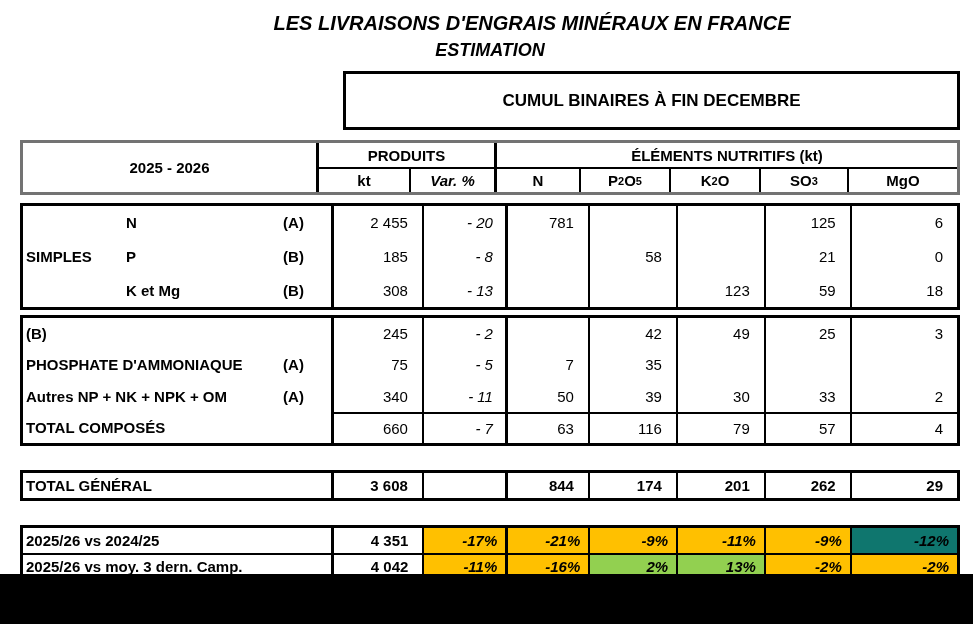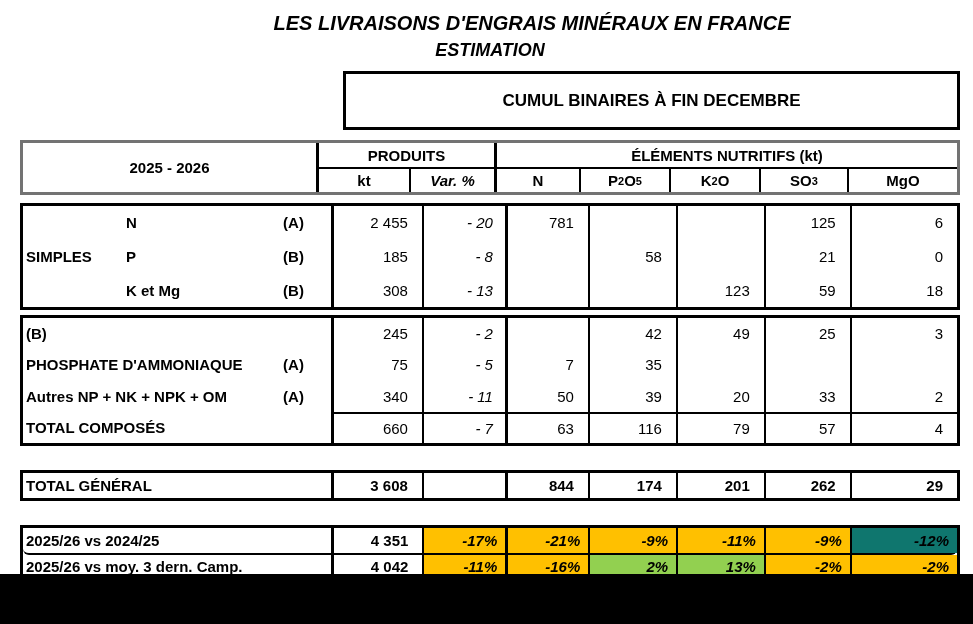--- a/index.html
+++ b/index.html
@@ -51,21 +51,21 @@
   .lab{padding-left:3px;font-weight:bold;font-size:15px;}
   .lab .name{flex:1;white-space:nowrap;}
   .lab .ind{padding-left:100px;}
   .lab .code{width:48px;flex:none;}
   .num{justify-content:flex-end;padding-right:14px;font-size:15px;}
   .vr{font-style:italic;padding-right:12px;}
   .bold{font-weight:bold;}
   .group-label{position:absolute;left:3px;top:0;height:100%;display:flex;align-items:center;
                font-weight:bold;font-size:15px;}
   .tsep{border-top:2px solid #000;}
-  .b-cmp .frow:first-child{border-bottom:2px solid #000;border-radius:6px;}
+  .b-cmp .frow:first-child{border-bottom:2px solid #000;}
   .pct{justify-content:flex-end;padding-right:8px;font-size:15px;font-weight:bold;font-style:italic;}
 
   .black-bar{position:absolute;left:0;top:574px;width:973px;height:50px;background:#000;z-index:5;}
 </style>
 </head>
 <body>
 
 <div class="page">
 
   <div class="title">LES LIVRAISONS D'ENGRAIS MINÉRAUX EN FRANCE</div>
@@ -183,21 +183,21 @@
 
     <div class="frow">
       <div class="cell c-label lab">
         <span class="name">Autres NP + NK + NPK + OM</span>
         <span class="code">(A)</span>
       </div>
       <div class="cell c-kt num">340</div>
       <div class="cell c-var num vr">- 11</div>
       <div class="cell c-n num">50</div>
       <div class="cell c-p num">39</div>
-      <div class="cell c-k num">20</div>
+      <div class="cell c-k num">30</div>
       <div class="cell c-s num">33</div>
       <div class="cell c-mg num">2</div>
     </div>
 
     <div class="frow">
       <div class="cell c-label lab">
         <span class="name">TOTAL COMPOSÉS</span>
         <span class="code"></span>
       </div>
       <div class="cell c-kt num tsep">660</div>

